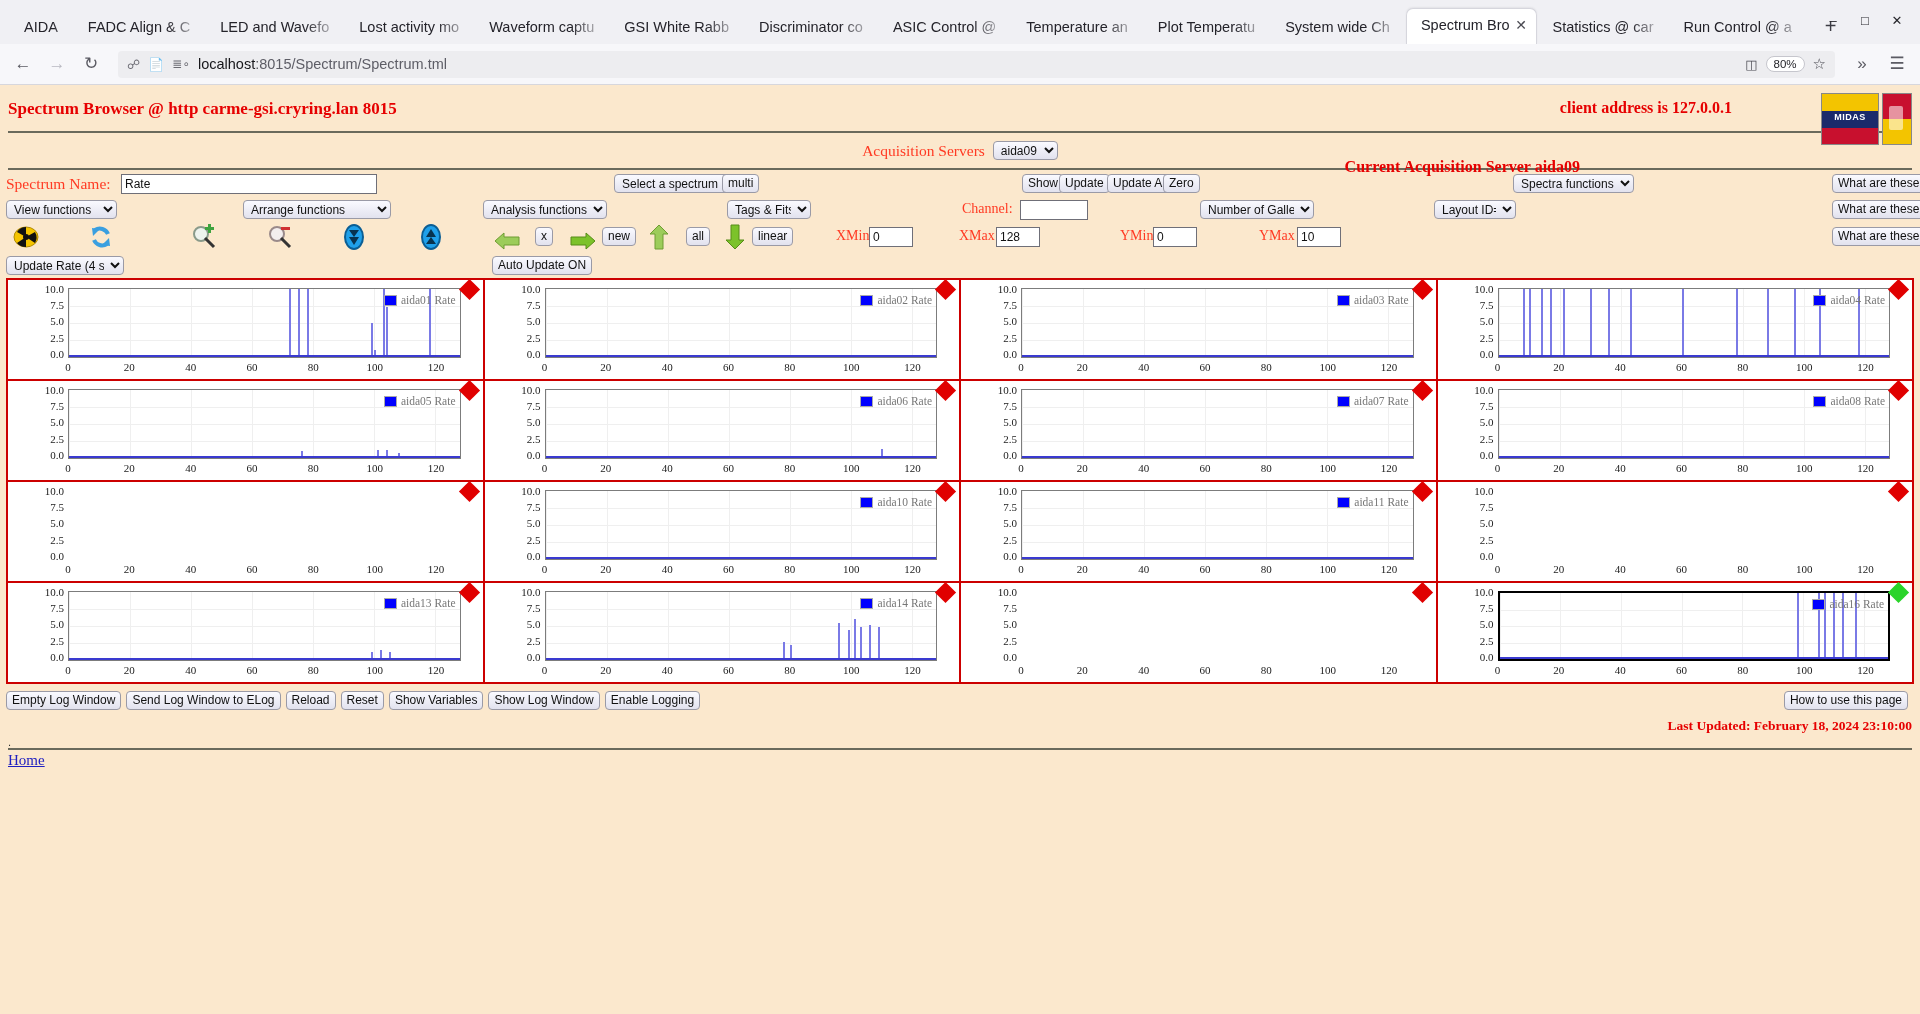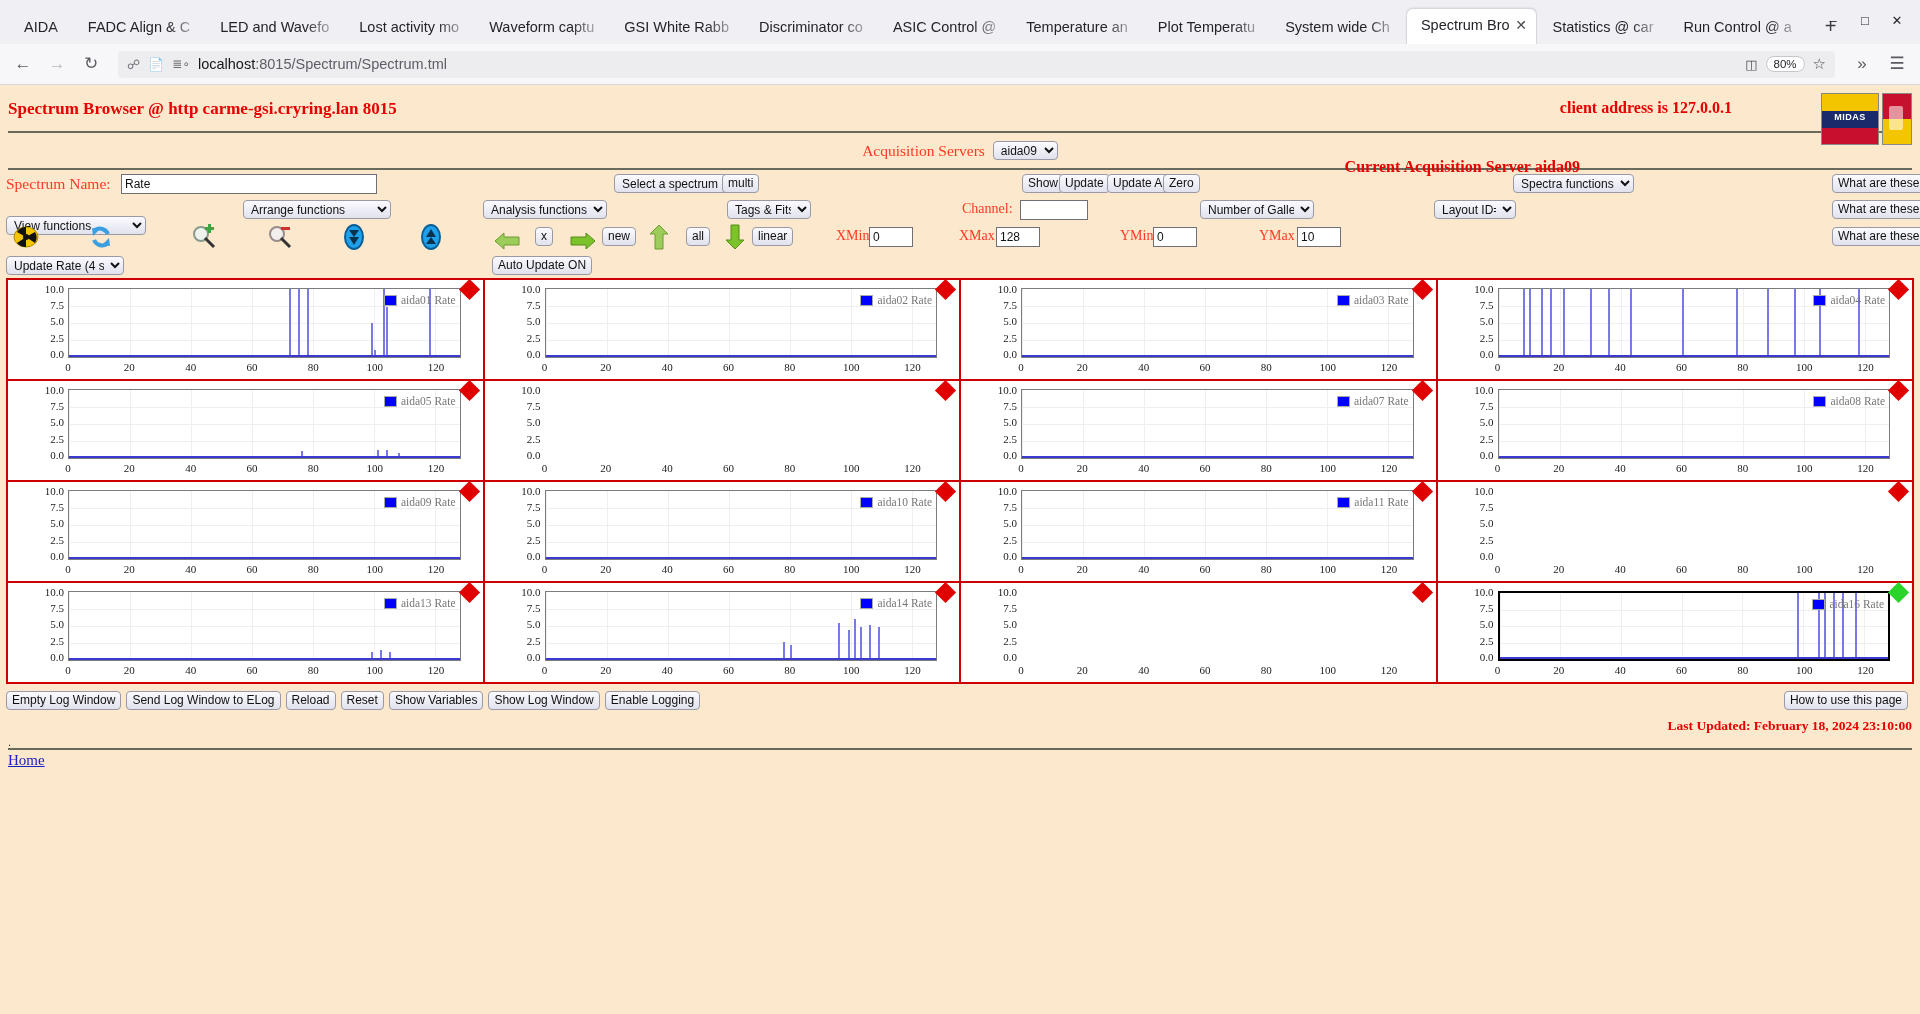--- a/index.html
+++ b/index.html
@@ -191,21 +191,21 @@
     <button class="w abs" style="left:1107px;top:2px;">Update All</button>
     <button class="w abs" style="left:1163px;top:2px;">Zero</button>
     <select class="w abs" style="left:1513px;top:2px;">
       <option>Spectra functions</option>
     </select>
     <button class="w abs" style="left:1832px;top:2px;">What are these?</button>
   </div>
 
   
   <div class="toolrow pad" style="height:26px;">
-    <select class="w abs" style="left:6px;top:20px;width:140px;">
+    <select class="w abs" style="left:6px;top:4px;width:111px;">
       <option>View functions</option>
     </select>
     <select class="w abs" style="left:243px;top:4px;width:148px;">
       <option>Arrange functions</option>
     </select>
     <select class="w abs" style="left:483px;top:4px;width:124px;">
       <option>Analysis functions</option>
     </select>
     <select class="w abs" style="left:727px;top:4px;width:84px;">
       <option>Tags &amp; Fits</option>
@@ -525,20 +525,38 @@
           <div class="diamond"></div>
         </div>
         <div class="cell">
           <div class="ylabels">
             <div>10.0</div>
             <div>7.5</div>
             <div>5.0</div>
             <div>2.5</div>
             <div>0.0</div>
           </div>
+          <div class="plotbox">
+            <div class="vgrid" style="left: 0%;"></div>
+            <div class="vgrid" style="left: 15.625%;"></div>
+            <div class="vgrid" style="left: 31.25%;"></div>
+            <div class="vgrid" style="left: 46.875%;"></div>
+            <div class="vgrid" style="left: 62.5%;"></div>
+            <div class="vgrid" style="left: 78.125%;"></div>
+            <div class="vgrid" style="left: 93.75%;"></div>
+            <div class="hgrid" style="top: 25%;"></div>
+            <div class="hgrid" style="top: 50%;"></div>
+            <div class="hgrid" style="top: 75%;"></div>
+            <div class="spike" style="left: 85.9375%; height: 13%;"></div>
+            <div class="baseline"></div>
+            <div class="legend">
+              <i></i>
+              <span>aida06 Rate</span>
+            </div>
+          </div>
           <div class="xaxis">
             <span style="left: 0%;">0</span>
             <span style="left: 15.625%;">20</span>
             <span style="left: 31.25%;">40</span>
             <span style="left: 46.875%;">60</span>
             <span style="left: 62.5%;">80</span>
             <span style="left: 78.125%;">100</span>
             <span style="left: 93.75%;">120</span>
           </div>
           <div class="diamond"></div>
@@ -617,37 +635,20 @@
         </div>
       </div>
       <div class="gridrow">
         <div class="cell">
           <div class="ylabels">
             <div>10.0</div>
             <div>7.5</div>
             <div>5.0</div>
             <div>2.5</div>
             <div>0.0</div>
-          </div>
-          <div class="plotbox">
-            <div class="vgrid" style="left: 0%;"></div>
-            <div class="vgrid" style="left: 15.625%;"></div>
-            <div class="vgrid" style="left: 31.25%;"></div>
-            <div class="vgrid" style="left: 46.875%;"></div>
-            <div class="vgrid" style="left: 62.5%;"></div>
-            <div class="vgrid" style="left: 78.125%;"></div>
-            <div class="vgrid" style="left: 93.75%;"></div>
-            <div class="hgrid" style="top: 25%;"></div>
-            <div class="hgrid" style="top: 50%;"></div>
-            <div class="hgrid" style="top: 75%;"></div>
-            <div class="baseline"></div>
-            <div class="legend">
-              <i></i>
-              <span>aida09 Rate</span>
-            </div>
           </div>
           <div class="xaxis">
             <span style="left: 0%;">0</span>
             <span style="left: 15.625%;">20</span>
             <span style="left: 31.25%;">40</span>
             <span style="left: 46.875%;">60</span>
             <span style="left: 62.5%;">80</span>
             <span style="left: 78.125%;">100</span>
             <span style="left: 93.75%;">120</span>
           </div>

